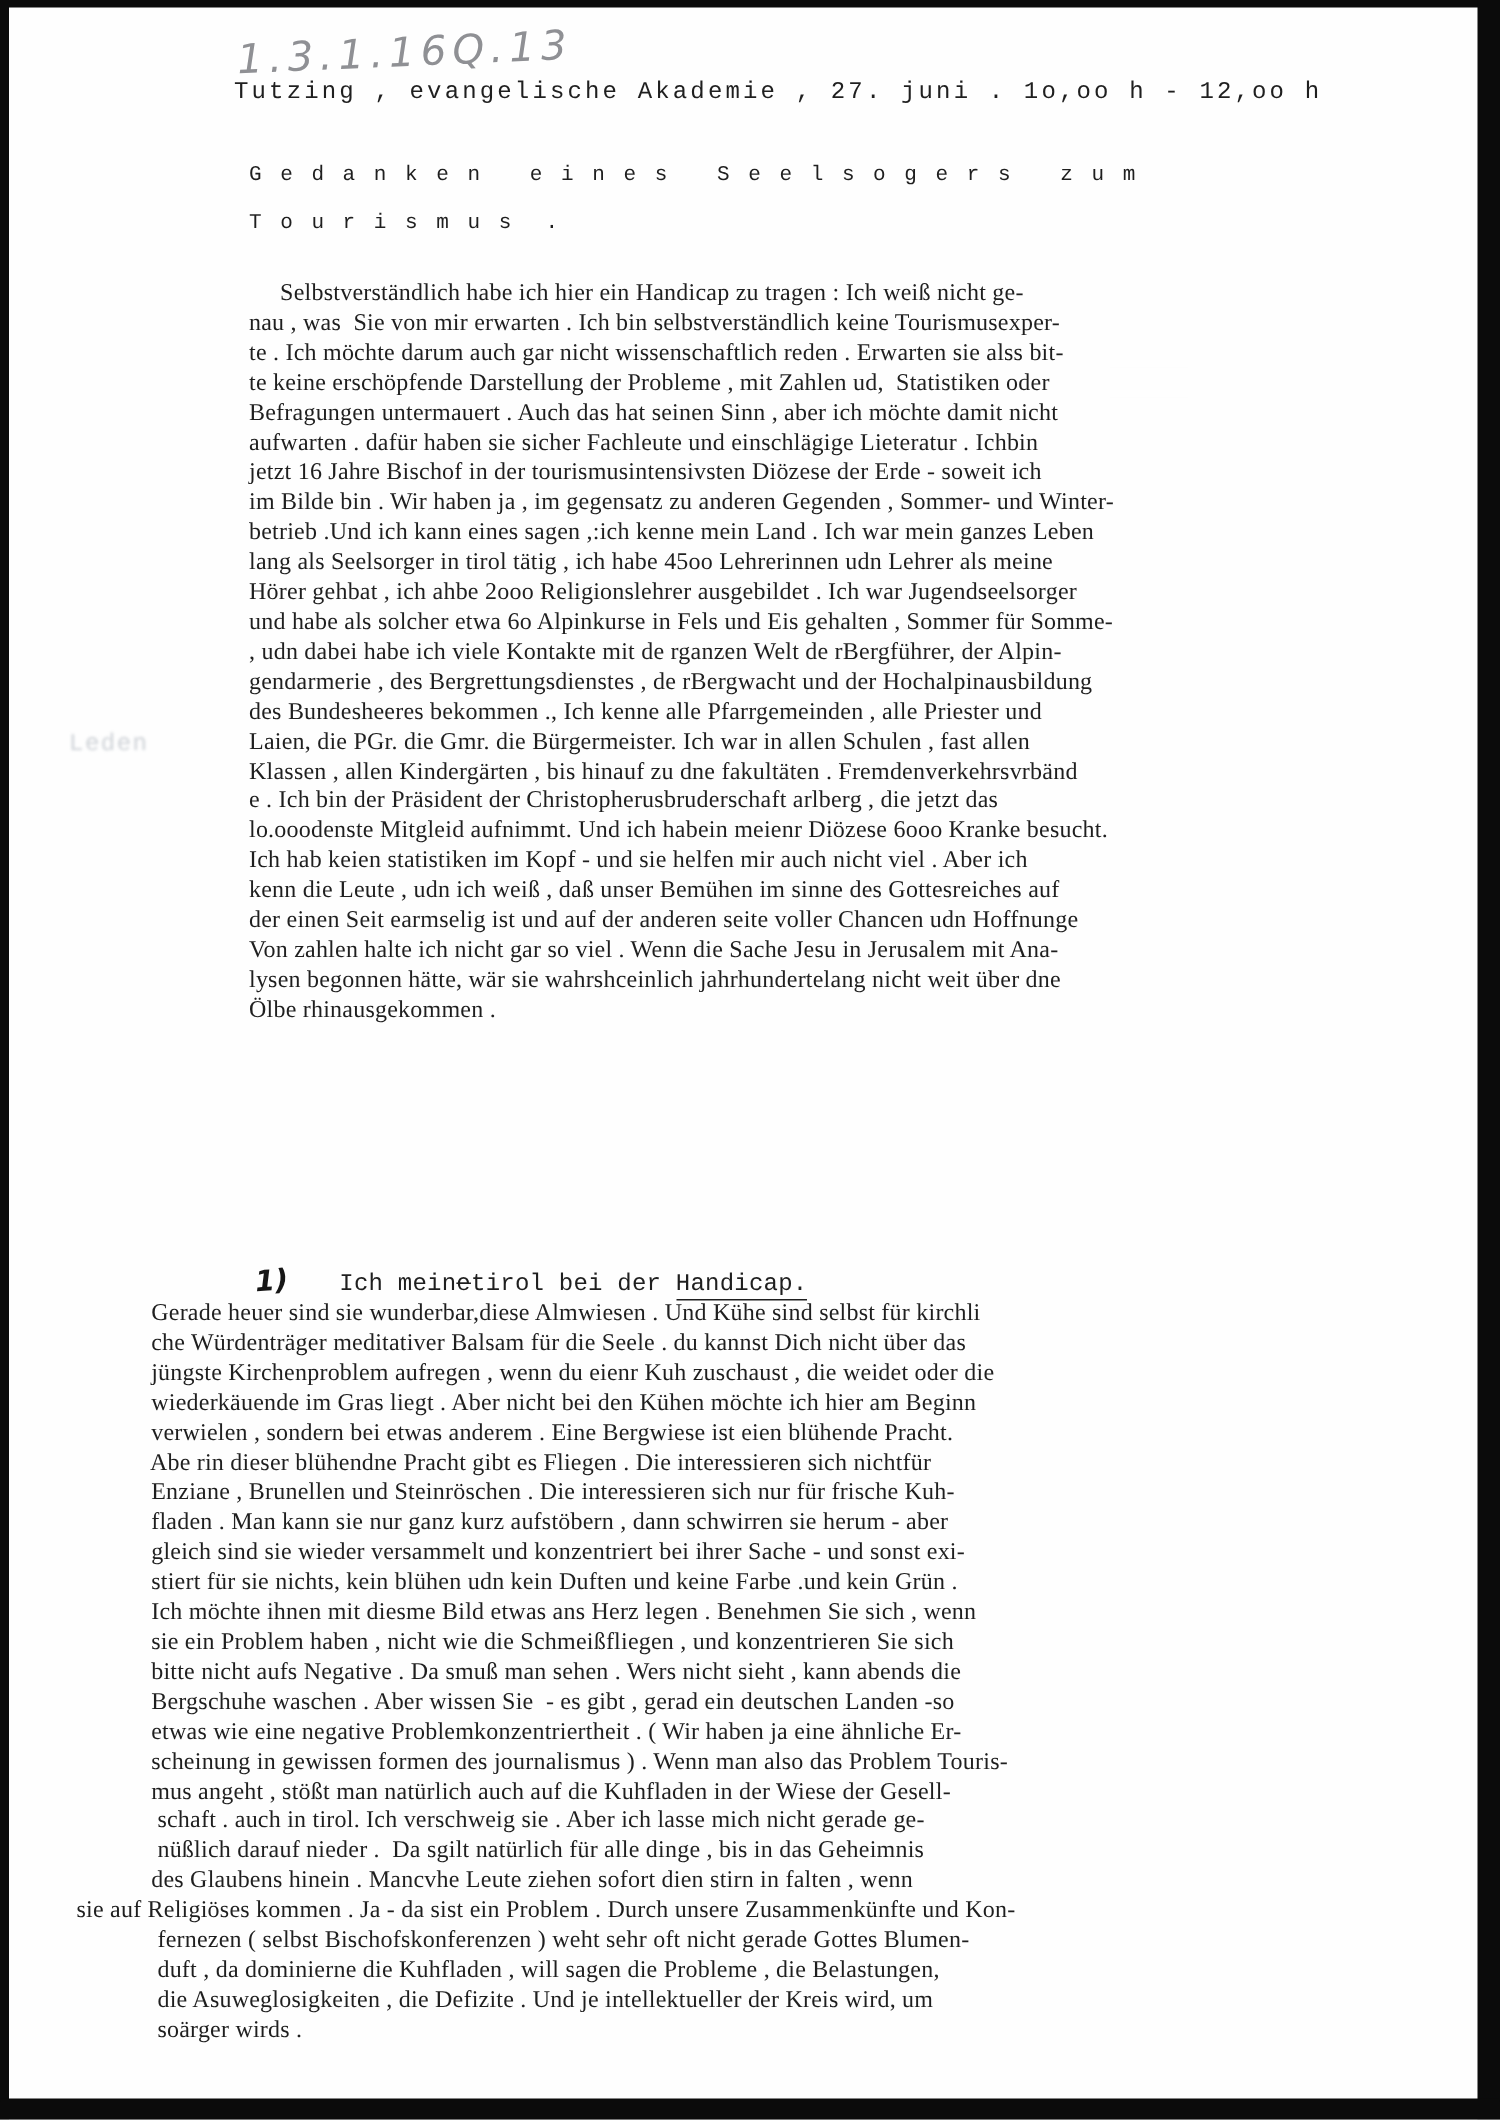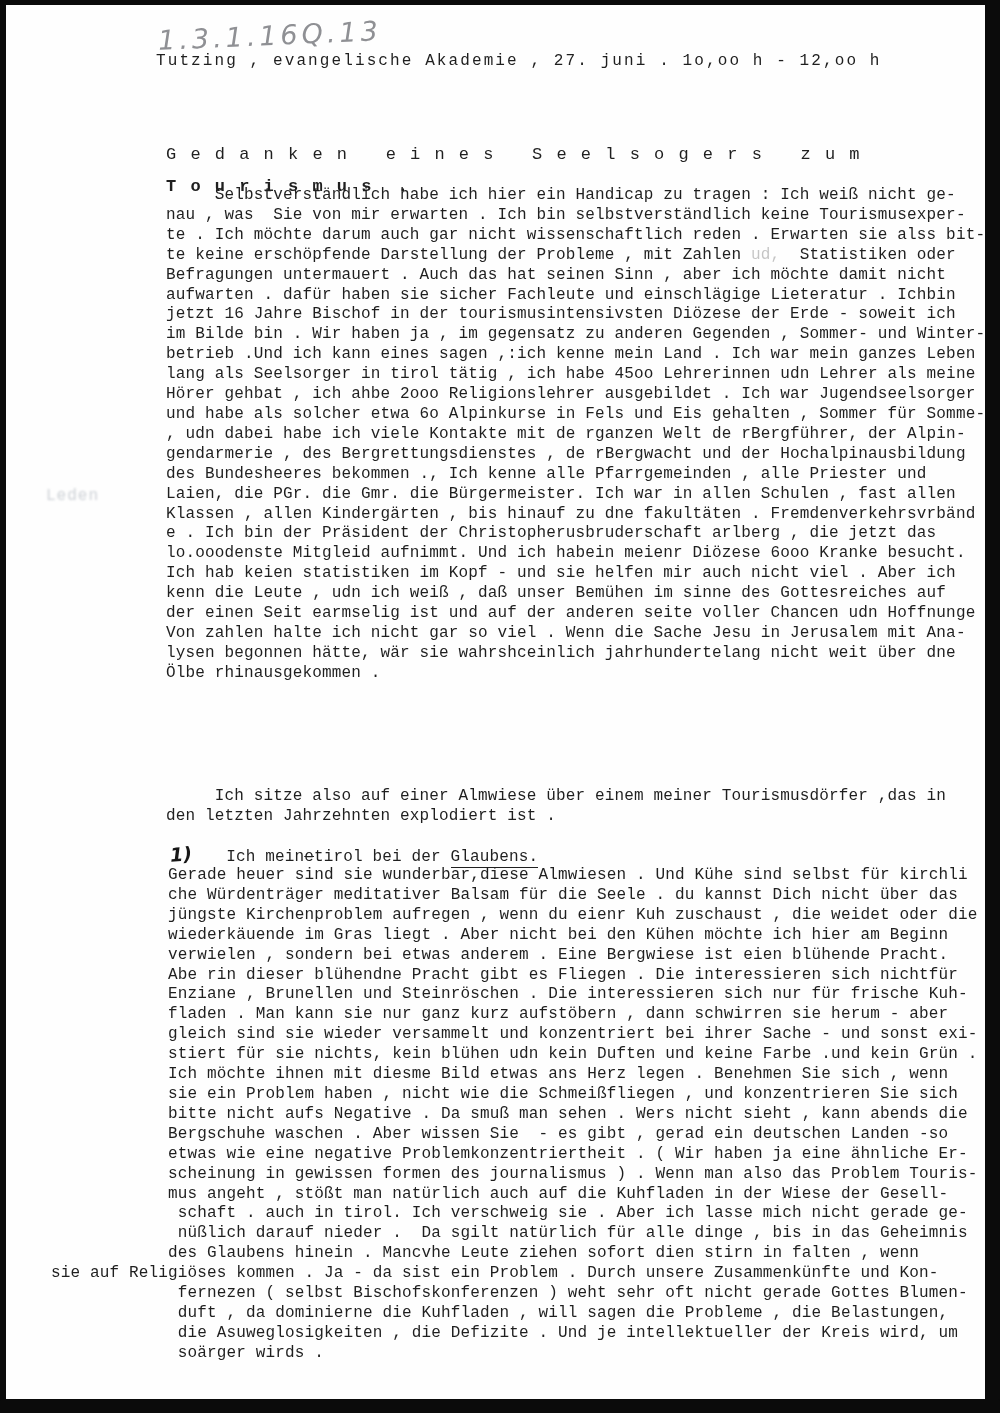--- a/index.html
+++ b/index.html
@@ -26,28 +26,28 @@
     color:#8f9094;
     transform:rotate(-2.5deg);
     z-index:2;white-space:pre;
   }
   .dateline{
     position:absolute;left:156px;top:52px;
     font-size:16px;letter-spacing:2.1px;white-space:pre;z-index:2;
   }
   .title-line{
     position:absolute;left:166px;
-    font-size:17px;letter-spacing:2px;white-space:pre;z-index:2;margin-top:36px;
+    font-size:14px;letter-spacing:2px;white-space:pre;z-index:2;
   }
   .title-1{top:109px;}
-  .title-2{top:141px;font-weight:bold;}
+  .title-2{top:141px;}
 
   pre.block{
     position:absolute;margin:0;
-    font-family:Liberation Mono, monospace;
+    font-family:Liberation Serif, serif;
     font-size:16px;line-height:19.9px;letter-spacing:0.15px;
     white-space:pre;z-index:1;
   }
   .para-1{left:166px;top:186px;}
   .para-2{left:166px;top:705px;}
   .para-3{left:166px;top:787px;}
   .section-body{left:51px;top:866px;}
 
   .section-heading{
     position:absolute;left:170px;top:843px;
@@ -107,24 +107,22 @@
 Ich hab keien statistiken im Kopf - und sie helfen mir auch nicht viel . Aber ich
 kenn die Leute , udn ich weiß , daß unser Bemühen im sinne des Gottesreiches auf
 der einen Seit earmselig ist und auf der anderen seite voller Chancen udn Hoffnunge
 Von zahlen halte ich nicht gar so viel . Wenn die Sache Jesu in Jerusalem mit Ana-
 lysen begonnen hätte, wär sie wahrshceinlich jahrhundertelang nicht weit über dne
 Ölbe rhinausgekommen .</pre>
 
   <div class="erasure-patch"></div>
 
 
-  <pre class="block para-3">     Ich sitze also auf einer Almwiese über einem meiner Tourismusdörfer ,das in
-den letzten Jahrzehnten explodiert ist .</pre>
 
-  <div class="section-heading"><span class="hand-number">1)</span><span>Ich mein</span><span class="struck">e</span><span>tirol bei der </span><span class="underlined">Glaubens.</span></div>
+  <div class="section-heading"><span class="hand-number">1)</span><span>Ich mein</span><span class="struck">e</span><span>tirol bei der </span><span class="underlined">Handicap.</span></div>
 
   <pre class="block section-body">            Gerade heuer sind sie wunderbar,diese Almwiesen . Und Kühe sind selbst für kirchli
             che Würdenträger meditativer Balsam für die Seele . du kannst Dich nicht über das
             jüngste Kirchenproblem aufregen , wenn du eienr Kuh zuschaust , die weidet oder die
             wiederkäuende im Gras liegt . Aber nicht bei den Kühen möchte ich hier am Beginn
             verwielen , sondern bei etwas anderem . Eine Bergwiese ist eien blühende Pracht.
             Abe rin dieser blühendne Pracht gibt es Fliegen . Die interessieren sich nichtfür
             Enziane , Brunellen und Steinröschen . Die interessieren sich nur für frische Kuh-
             fladen . Man kann sie nur ganz kurz aufstöbern , dann schwirren sie herum - aber
             gleich sind sie wieder versammelt und konzentriert bei ihrer Sache - und sonst exi-

